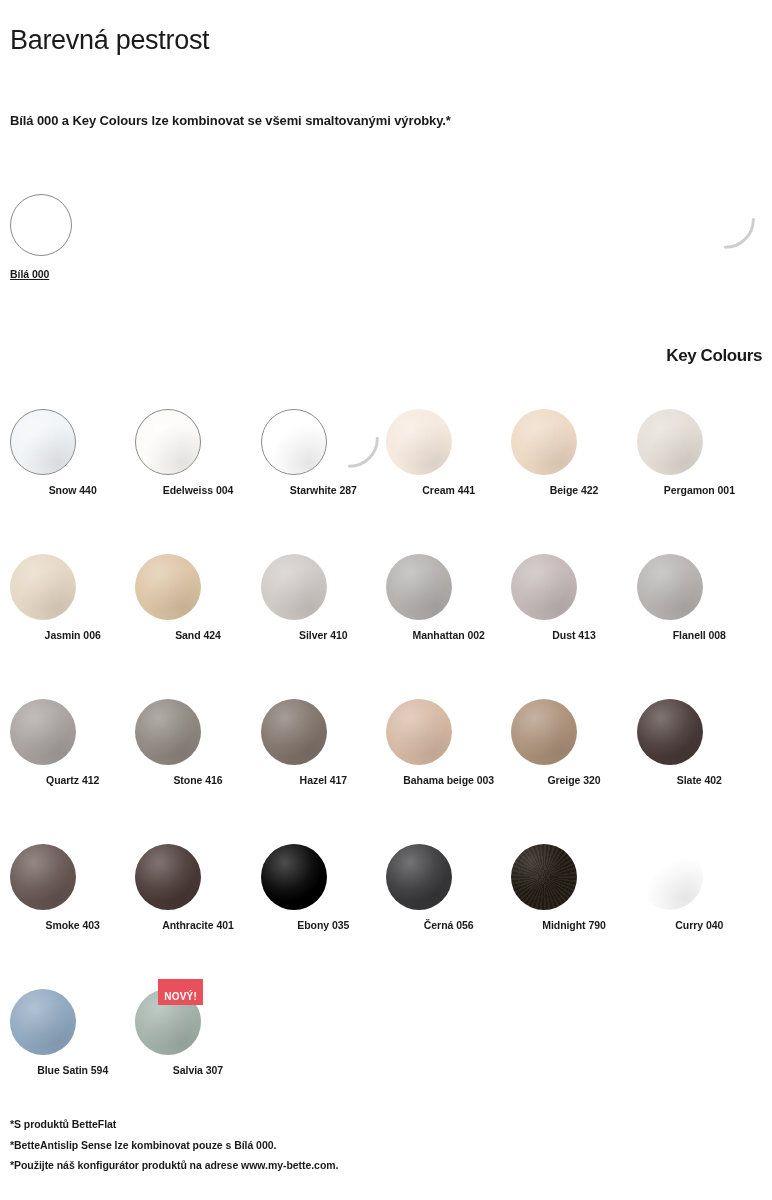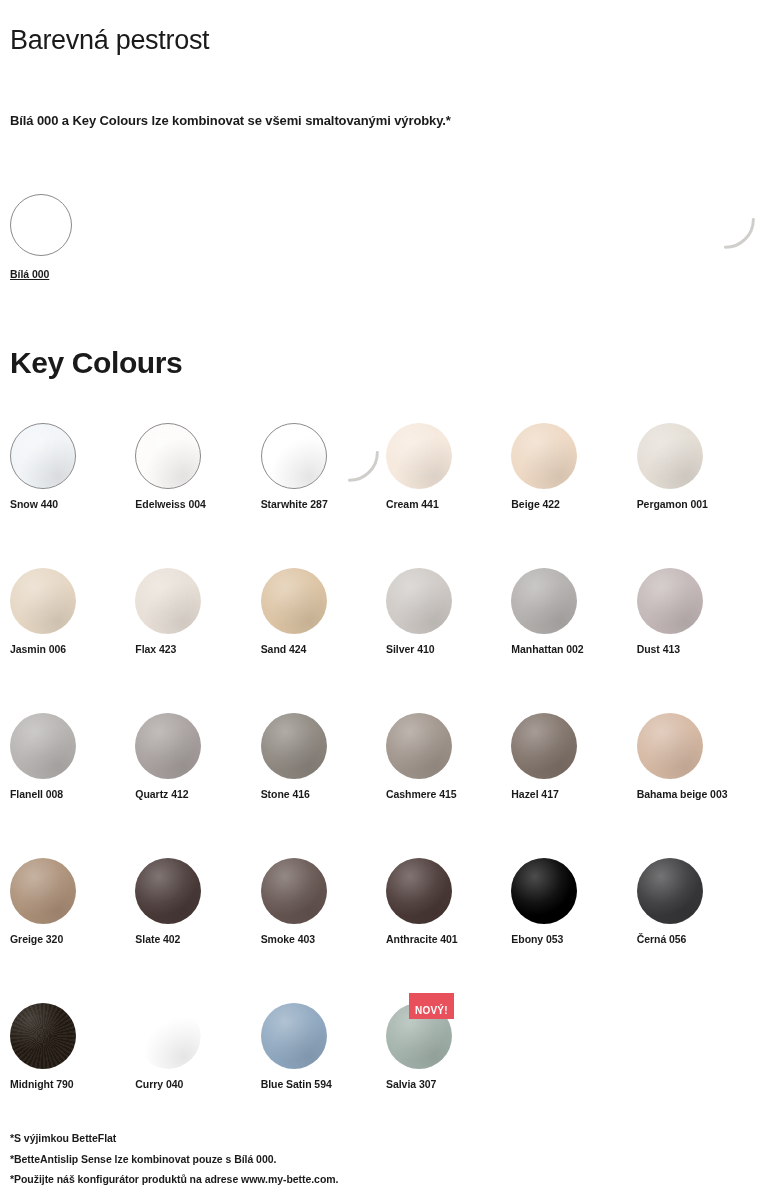--- a/index.html
+++ b/index.html
@@ -24,24 +24,25 @@
     padding-top: 8px;
     line-height: 1.2;
   }
   .intro {
     font-size: 13px;
     font-weight: bold;
     letter-spacing: -0.1px;
     margin-top: 57px;
   }
   .section-title {
-    font-size: 30px;
+    font-size: 17px;
     font-weight: bold;
     letter-spacing: -0.4px;
     margin-top: 0;
+    text-align: right;
   }
 
   
   .swatch-wrap { position: relative; }
 
   .swatch {
     position: relative;
     width: 66px;
     height: 66px;
     border-radius: 50%;
@@ -87,21 +88,21 @@
 
   
   .key-heading-wrap { margin-top: 66px; }
 
   .grid {
     margin-top: 43px;
     display: grid;
     grid-template-columns: repeat(6, 1fr);
     row-gap: 58px;
   }
-  .cell { position: relative; }
+  .cell { position: relative; text-align: center; }
 
   
   .badge {
     position: absolute;
     top: -10px;
     left: 23px;
     background: #e8505b;
     color: #ffffff;
     font-size: 10px;
     font-weight: bold;
@@ -224,28 +225,20 @@
       <div class="cell">
         <div class="swatch-wrap">
           <div class="swatch" style="background:#e6d7c4">
             <span class="shade"></span>
           </div>
         </div>
         <div class="label">Jasmin 006</div>
       </div>
       <div class="cell">
         <div class="swatch-wrap">
-          <div class="swatch" style="background:#e8e0d7">
-            <span class="shade"></span>
-          </div>
-        </div>
-        <div class="label">Flax 423</div>
-      </div>
-      <div class="cell">
-        <div class="swatch-wrap">
           <div class="swatch" style="background:#ddc5a5">
             <span class="shade"></span>
           </div>
         </div>
         <div class="label">Sand 424</div>
       </div>
       <div class="cell">
         <div class="swatch-wrap">
           <div class="swatch" style="background:#cfcac6">
             <span class="shade"></span>
@@ -293,28 +286,20 @@
       <div class="cell">
         <div class="swatch-wrap">
           <div class="swatch" style="background:#8e8880">
             <span class="shade"></span>
           </div>
         </div>
         <div class="label">Stone 416</div>
       </div>
       <div class="cell">
         <div class="swatch-wrap">
-          <div class="swatch" style="background:#a0958c">
-            <span class="shade"></span>
-          </div>
-        </div>
-        <div class="label">Cashmere 415</div>
-      </div>
-      <div class="cell">
-        <div class="swatch-wrap">
           <div class="swatch" style="background:#80736a">
             <span class="shade"></span>
           </div>
         </div>
         <div class="label">Hazel 417</div>
       </div>
       <div class="cell">
         <div class="swatch-wrap">
           <div class="swatch" style="background:#d6b9a4">
             <span class="shade"></span>
@@ -358,21 +343,21 @@
           </div>
         </div>
         <div class="label">Anthracite 401</div>
       </div>
       <div class="cell">
         <div class="swatch-wrap">
           <div class="swatch" style="background:#000000">
             <span class="shade"></span>
           </div>
         </div>
-        <div class="label">Ebony 053</div>
+        <div class="label">Ebony 035</div>
       </div>
       <div class="cell">
         <div class="swatch-wrap">
           <div class="swatch" style="background:#38383a">
             <span class="shade"></span>
           </div>
           <span class="gloss">
             <svg viewBox="0 0 40 40">
               <path d="M 36 6 A 30 30 0 0 1 6 36" fill="none" stroke="#ffffff" stroke-width="3.2" stroke-linecap="round" transform="translate(-1,-1) scale(0.93) translate(2,2)"></path>
             </svg>
@@ -424,20 +409,20 @@
             <svg viewBox="0 0 40 40">
               <path d="M 36 6 A 30 30 0 0 1 6 36" fill="none" stroke="#ffffff" stroke-width="3.2" stroke-linecap="round" transform="translate(-1,-1) scale(0.93) translate(2,2)"></path>
             </svg>
           </span>
         </div>
         <div class="label">Salvia 307</div>
       </div>
     </div>
 
   <div class="footnotes" id="footnotes">
-      <div class="footnote">*S výjimkou BetteFlat</div>
+      <div class="footnote">*S produktů BetteFlat</div>
       <div class="footnote">*BetteAntislip Sense lze kombinovat pouze s Bílá 000.</div>
       <div class="footnote">*Použijte náš konfigurátor produktů na adrese www.my-bette.com.</div>
     </div>
 
   <div class="side-note">Odchylky v barvě způsobené tiskem jsou možné.</div>
 
 </div>
 
 </body></html>

